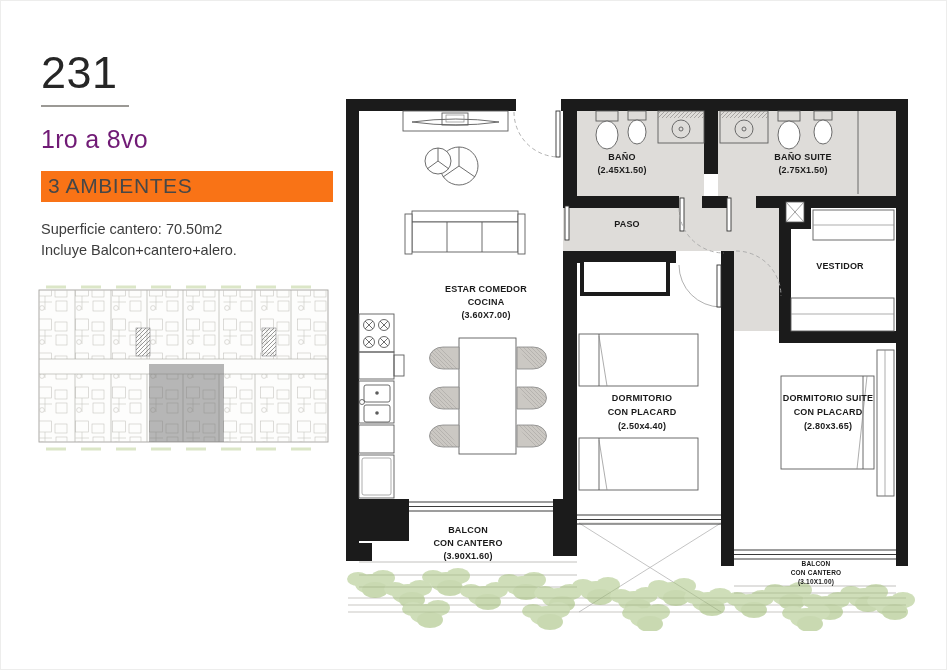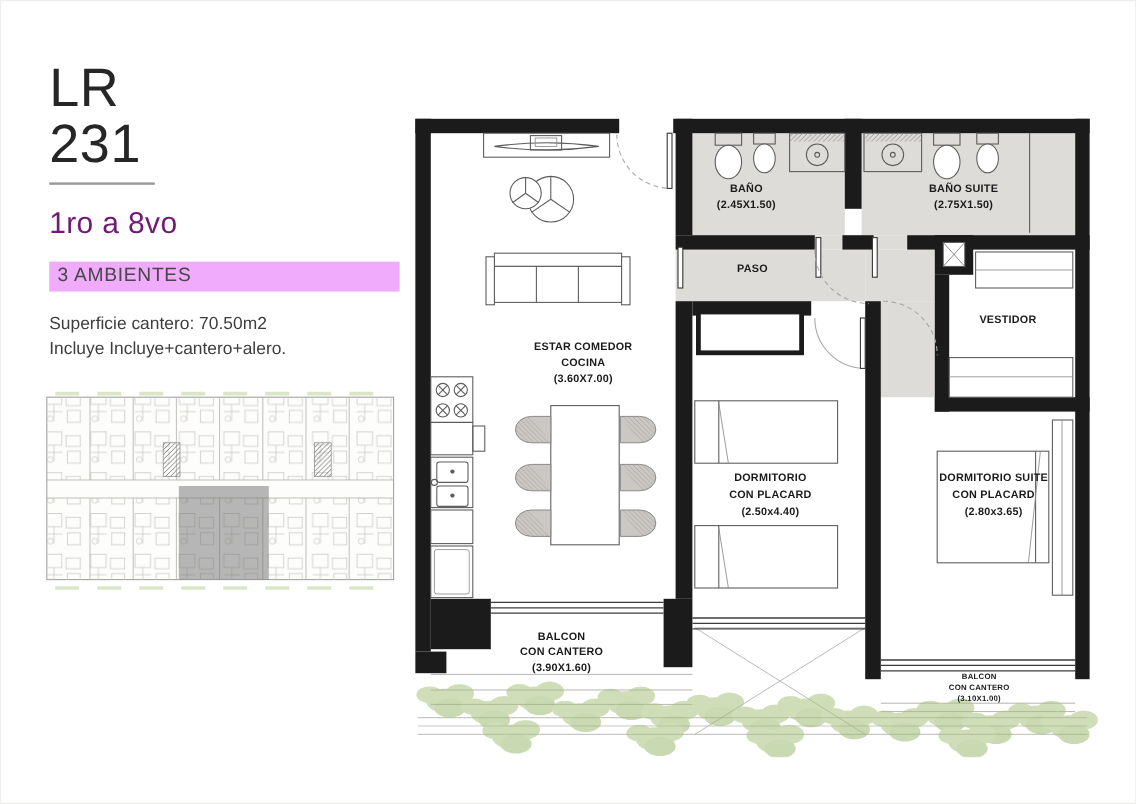--- a/index.html
+++ b/index.html
@@ -4,21 +4,21 @@
 <style>
   html,body{margin:0;padding:0;background:#ffffff;}
   body{width:947px;height:670px;position:relative;font-family:"Liberation Sans",sans-serif;color:#2c2c2c;overflow:hidden;}
   .page{position:absolute;inset:0;border:1px solid #ededec;}
 
   
   .panel{position:absolute;left:40px;top:48px;width:292px;}
   .title{font-size:45px;line-height:47px;font-weight:500;letter-spacing:.5px;color:#262626;}
   .rule{width:88px;border-top:2px solid #9b9995;margin-top:9px;}
   .floors{font-size:25px;color:#701a75;margin-top:18px;letter-spacing:.3px;}
-  .amb-bar{margin-top:17px;background:#f0abfc;padding:3px 7px 4px 7px;font-size:16px;color:#474747;letter-spacing:.6px;}
+  .amb-bar{margin-top:17px;background:#f97316;padding:3px 7px 4px 7px;font-size:21px;color:#474747;letter-spacing:.6px;}
   .specs{margin-top:17px;font-size:14.5px;line-height:21px;color:#3d3d3d;}
   .total{margin-top:15px;font-size:14.5px;color:#333;}
   .keyplan{margin-top:21px;margin-left:-5px;display:block;}
 
   
   .floorplan{position:absolute;left:345px;top:85px;}
   svg{font-family:"Liberation Sans",sans-serif;}
   svg text{fill:#1a1a1a;font-weight:bold;}
   .wall{fill:#1b1b1b;}
   .wet{fill:#dedcd9;}
@@ -33,31 +33,30 @@
   .lbl{font-size:9px;letter-spacing:.2px;text-anchor:middle;}
   .lbl-s{font-size:6.5px;letter-spacing:.2px;text-anchor:middle;}
 </style>
 </head>
 <body>
 
 <div class="page">
 
   <div class="panel">
     <div class="title">
-      <div>LR</div>
       <div>231</div>
     </div>
     <div class="rule"></div>
     <div class="floors">1ro a 8vo</div>
     <div class="amb-bar">
       <span>3 AMBIENTES</span>
     </div>
     <div class="specs">
       <div>Superficie cantero: 70.50m2</div>
-      <div>Incluye Incluye+cantero+alero.</div>
+      <div>Incluye Balcon+cantero+alero.</div>
     </div>
 
     <svg class="keyplan" width="296" height="174" viewBox="0 0 296 174">
       <defs>
         <pattern id="kpunit" width="37" height="34" patternUnits="userSpaceOnUse">
           <g fill="none" stroke="#c6c4c0" stroke-width="0.6">
             <rect x="2.5" y="3" width="13" height="11"></rect>
             <rect x="19" y="6" width="12" height="9"></rect>
             <line x1="2.5" y1="20" x2="16" y2="20"></line>
             <line x1="9" y1="14" x2="9" y2="28"></line>

